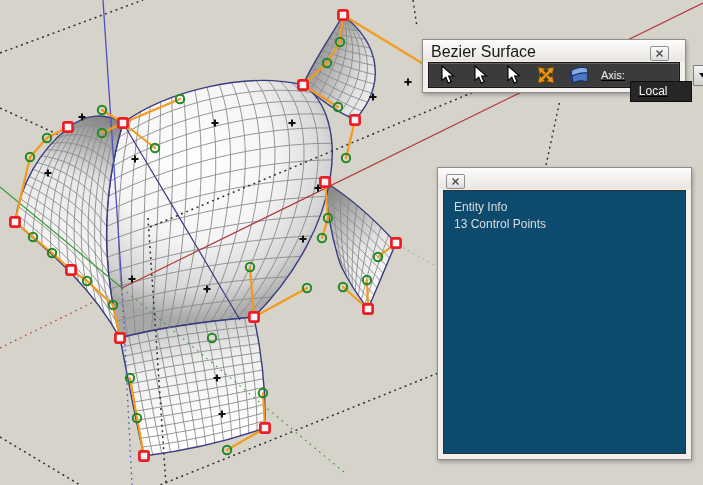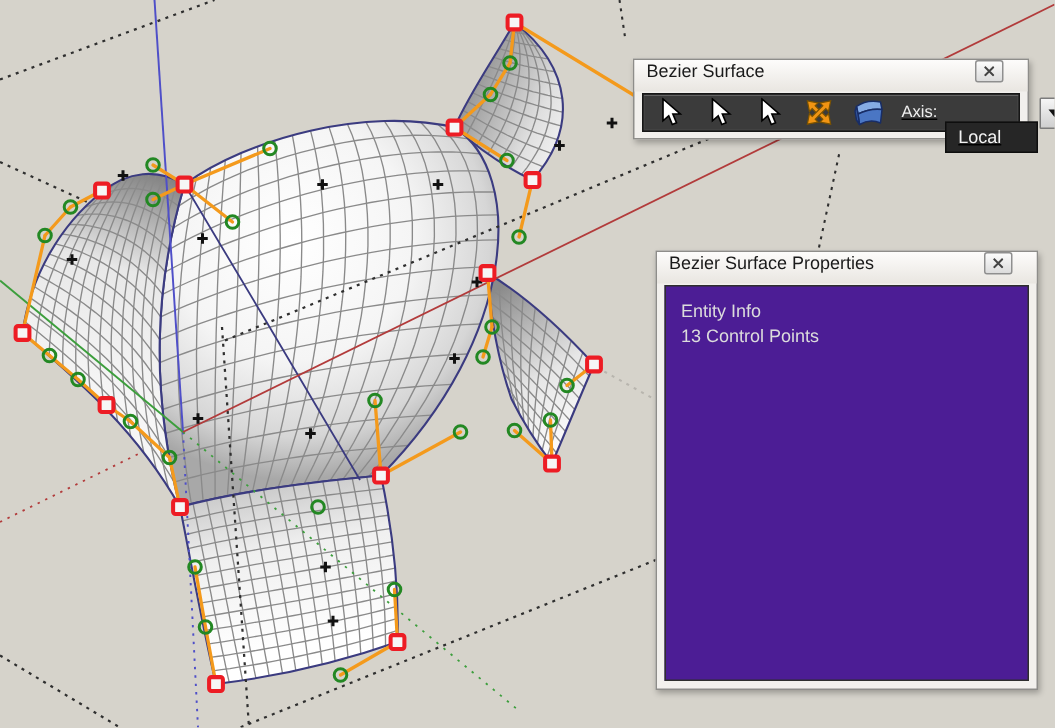--- a/index.html
+++ b/index.html
@@ -12,24 +12,24 @@
 
   
   .tool-window{
     position:absolute;
     background:#f2f0ed;
     border:1px solid #8e8d8a;
     box-shadow:1px 2px 4px rgba(0,0,0,.28);
     box-sizing:border-box;
   }
   .titlebar{
-    height:21px;display:flex;align-items:flex-start;
+    height:21px;display:flex;align-items:flex-end;
     padding:0 16px 0 8px;
     background:linear-gradient(#fdfcfb,#e9e6e1);
-    font-size:12px;color:#1a1a1a;
+    font-size:16px;color:#1a1a1a;
     position:relative;user-select:none;
   }
   .titlebar .title{flex:1;white-space:nowrap;overflow:hidden;}
   .close-btn{
     width:19px;height:15px;flex:none;
     border:1px solid #8f8f8f;border-radius:2px;
     background:linear-gradient(#fcfcfc,#dcdcdc);
     display:flex;align-items:center;justify-content:center;
     box-sizing:border-box;cursor:default;
   }
@@ -66,21 +66,21 @@
   }
   .dd-arrow{
     width:0;height:0;border-left:4px solid transparent;border-right:4px solid transparent;
     border-top:5px solid #111;
   }
 
   
   #props-window{left:437px;top:167px;width:255px;height:293px;}
   .props-content{
     position:absolute;left:5px;right:5px;top:22px;bottom:5px;
-    background:#4c1d95;border:1px solid #2e2e2e;
+    background:#0c4a6e;border:1px solid #2e2e2e;
     box-sizing:border-box;
     color:#dcdcdc;font-size:12px;line-height:17px;
     padding:8px 10px;
   }
 </style>
 </head>
 <body>
 
 <svg id="viewport" width="703" height="485" viewBox="0 0 703 485" xmlns="http://www.w3.org/2000/svg">
   <defs id="scene-defs">
@@ -440,21 +440,20 @@
     <span class="axis-label">Axis:</span>
     <span class="axis-field">Local</span>
     <span class="axis-dd-btn">
       <span class="dd-arrow"></span>
     </span>
   </div>
 </div>
 
 <div class="tool-window" id="props-window">
   <div class="titlebar">
-    <span class="title">Bezier Surface Properties</span>
     <span class="close-btn">
       <svg width="7" height="7" viewBox="0 0 7 7">
         <path d="M0.5,0.5 L6.5,6.5 M6.5,0.5 L0.5,6.5" stroke="#444" stroke-width="1.3"></path>
       </svg>
     </span>
   </div>
   <div class="props-content">
     <div>Entity Info</div>
     <div>13 Control Points</div>
   </div>

